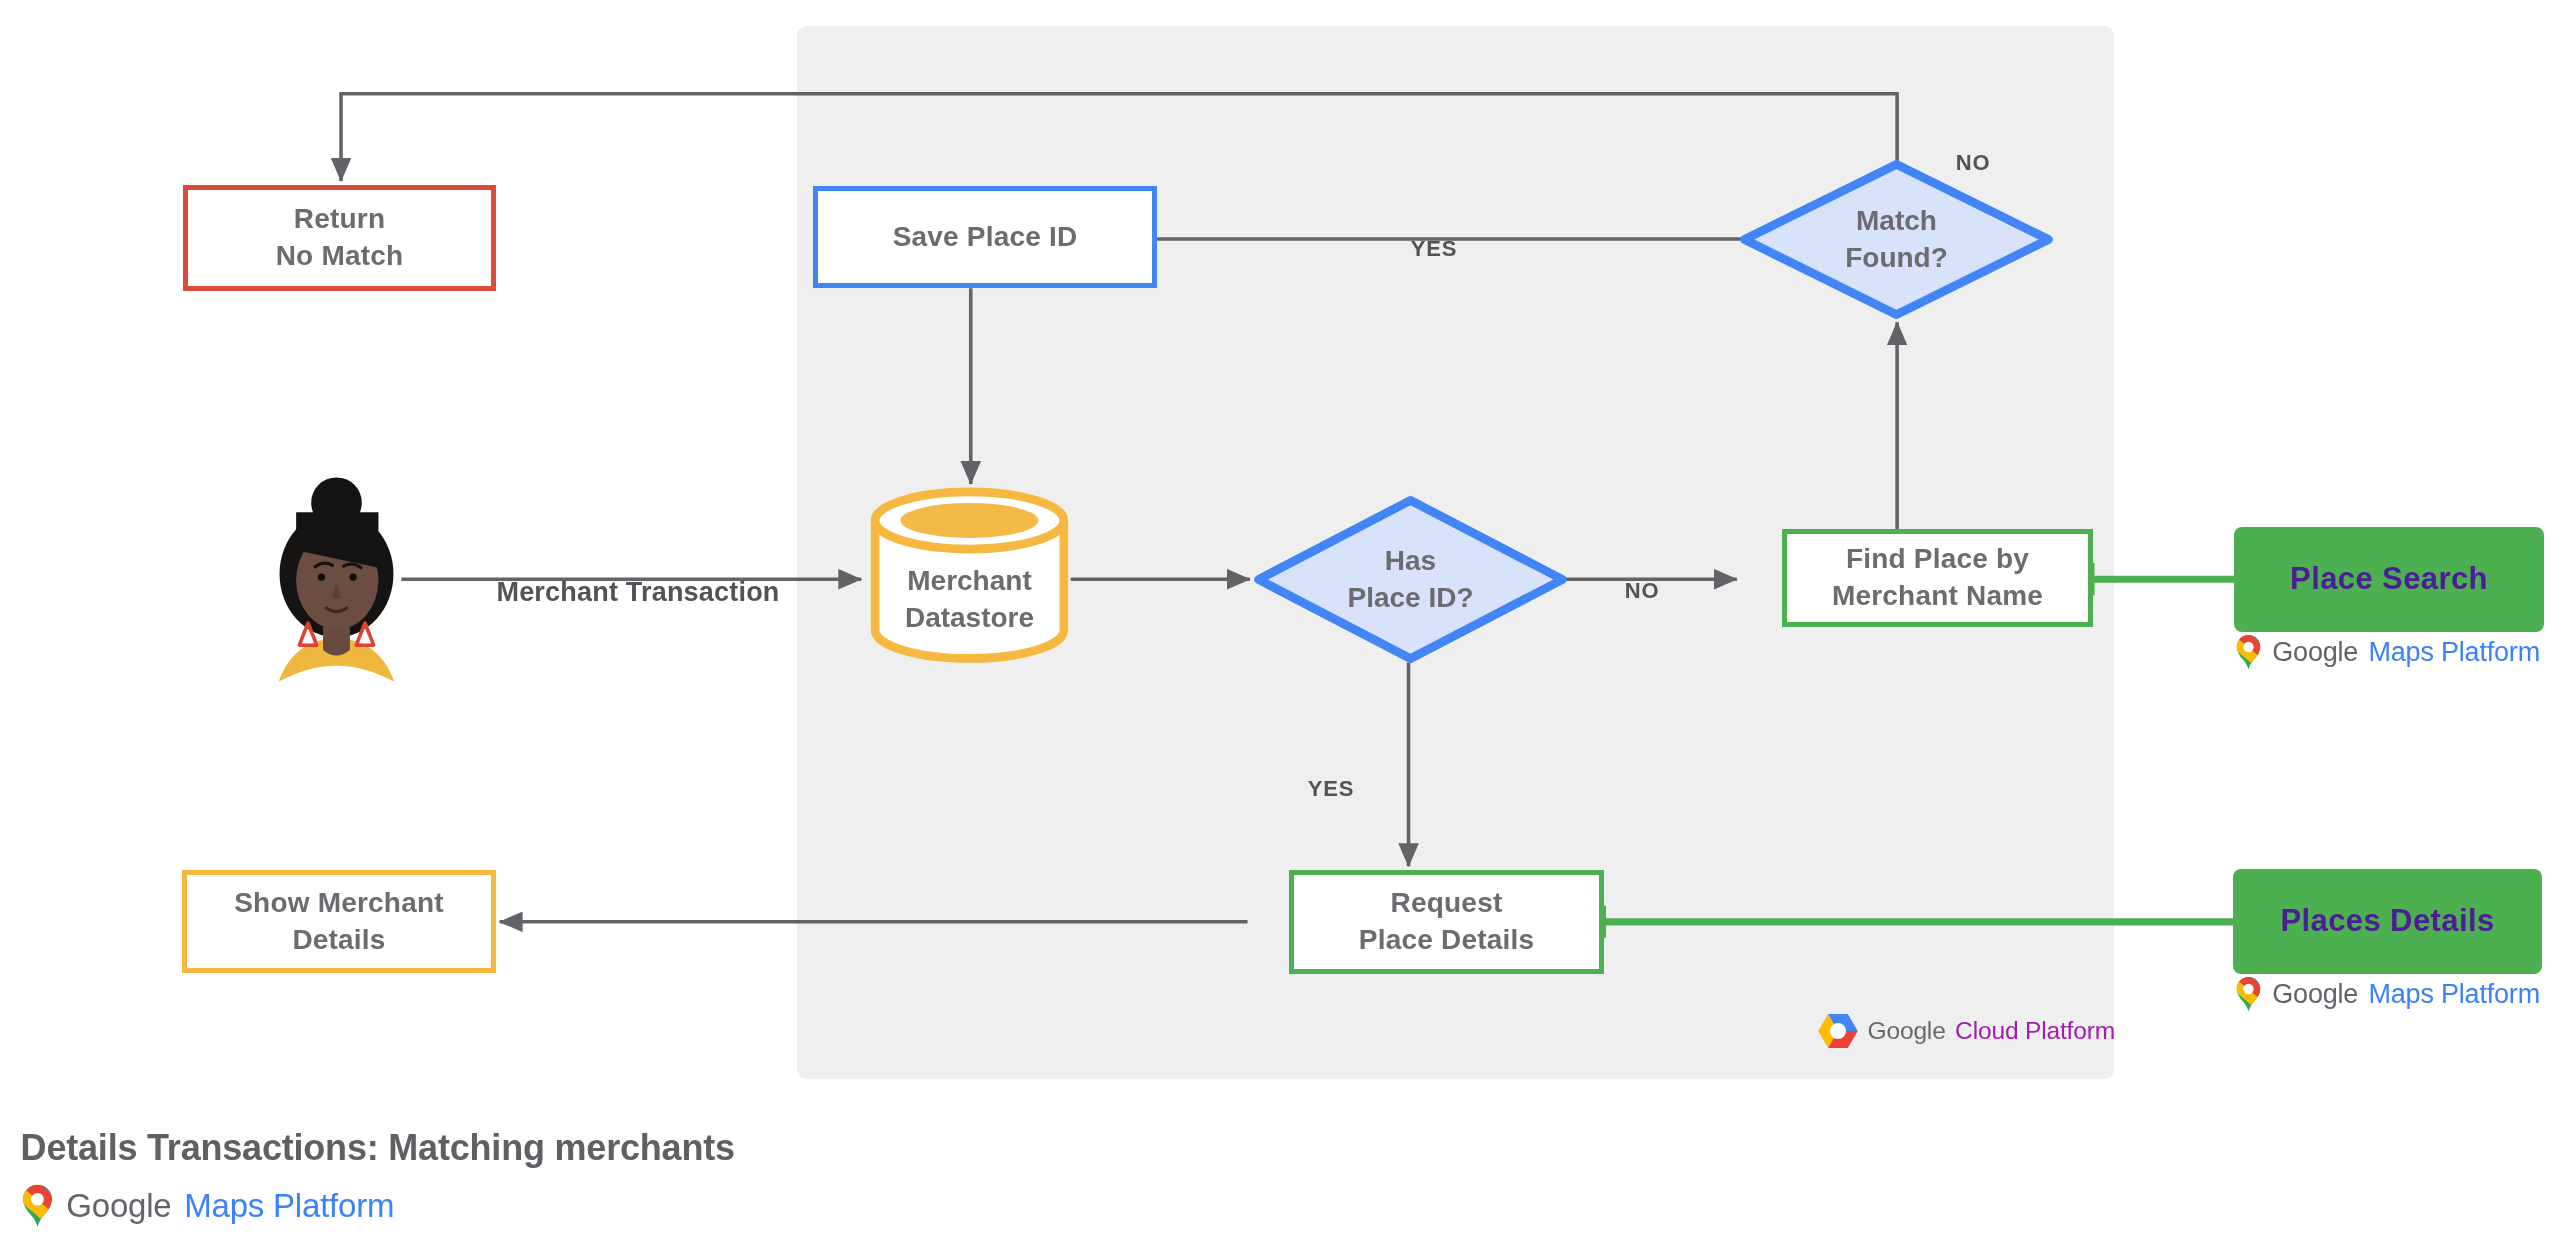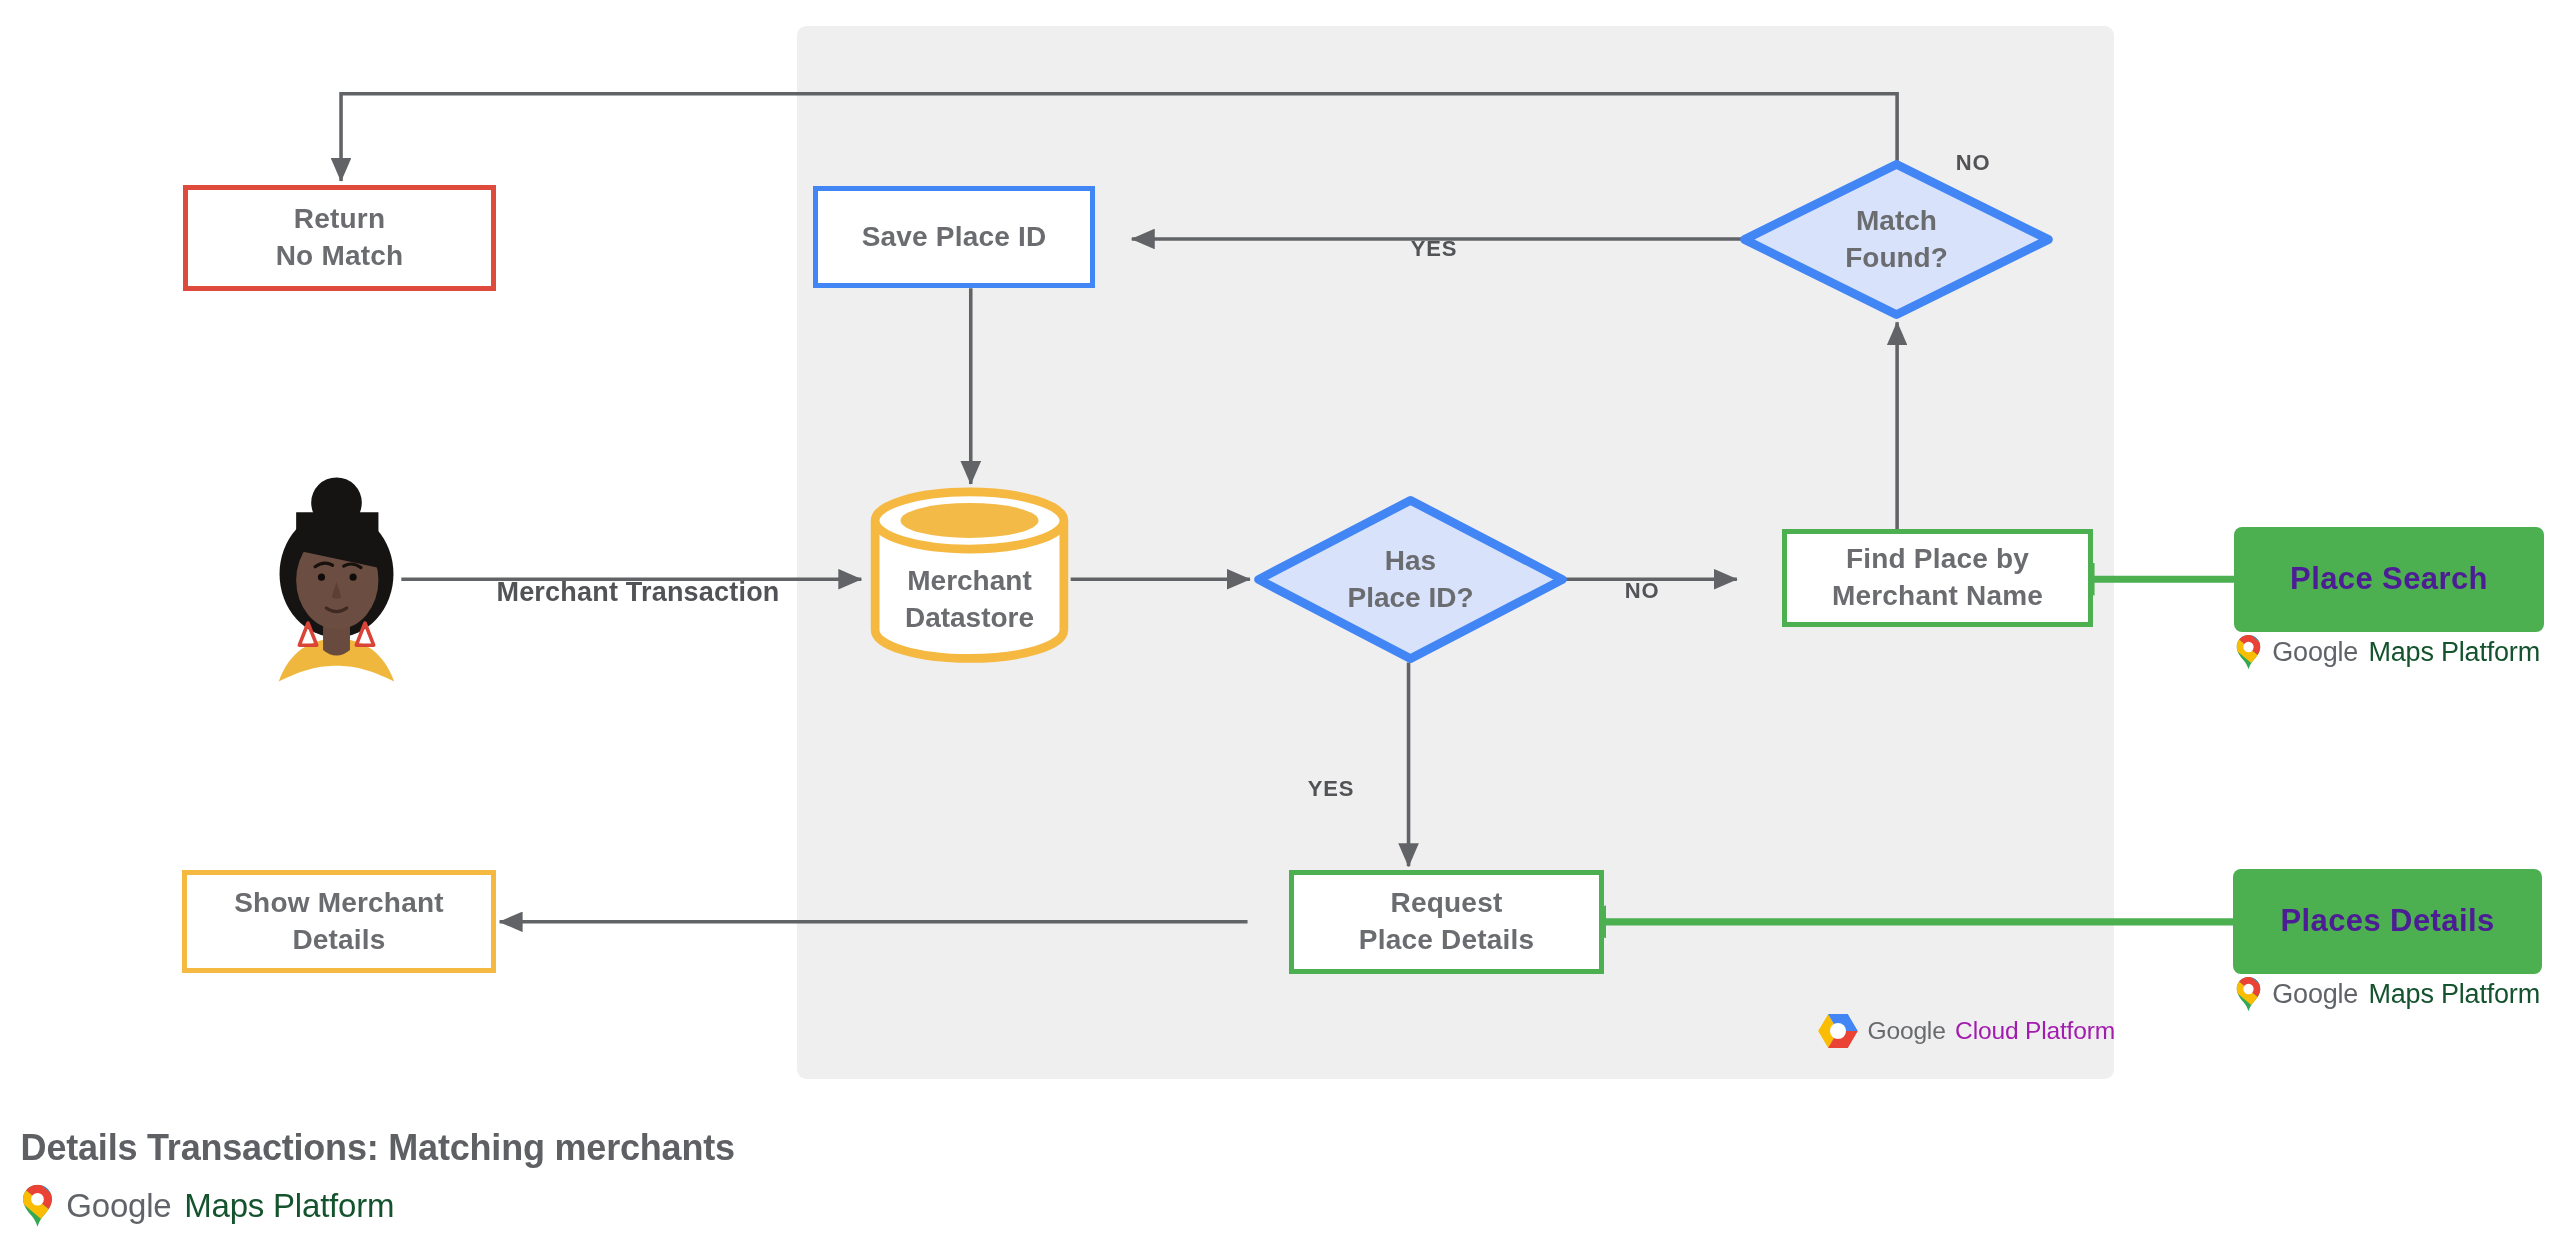--- a/index.html
+++ b/index.html
@@ -28,21 +28,21 @@
         font-size:28px;line-height:1.32;color:var(--node_text);white-space:pre-line;}
   .diamond-shape{fill:var(--diamond_fill);stroke:var(--blue);stroke-width:11;stroke-linejoin:round;}
   .cyl-stroke{fill:#fff;stroke:var(--yellow);stroke-width:11;}
   .cyl-inner{fill:var(--yellow_deep);}
   .flow-label{position:absolute;z-index:4;transform:translateX(-50%);font-weight:bold;
         font-size:22px;color:var(--label_text);letter-spacing:0.8px;white-space:nowrap;margin-top:42px;}
   .flow-label.big{font-size:27px;letter-spacing:0.2px;}
   .gmp{position:absolute;z-index:4;display:flex;align-items:center;gap:10.3px;
        font-size:27px;letter-spacing:-0.2px;white-space:nowrap;}
   .gmp .g1{color:#606368;}
-  .gmp .g2{color:#14532d;}
+  .gmp .g2{color:#3b82f6;}
   .gmp.big{font-size:33px;gap:12.7px;}
   .gcp{position:absolute;z-index:4;display:flex;align-items:center;gap:9.5px;
        font-size:24.6px;letter-spacing:-0.2px;white-space:nowrap;}
   .gcp .g1{color:#67696d;}
   .gcp .g2{color:#a21caf;}
   .title{position:absolute;z-index:4;font-weight:bold;font-size:36px;color:var(--title_text);
          letter-spacing:-0.2px;}
   .gc-blue{fill:var(--g_blue);} .gc-red{fill:var(--g_red);}
   .gc-yellow{fill:var(--g_yellow);} .gc-green{fill:var(--g_green);}
 </style>
@@ -82,21 +82,21 @@
     <path class="edge" d="M2392,204 L2392,118 L430,118 L430,228" marker-end="url(#ag)"></path>
     <path class="edge" d="M1776,835 L1776,1092" marker-end="url(#ag)"></path>
     <path class="edge" d="M1573,1162 L630,1162" marker-end="url(#ag)"></path>
     <path class="edge green" d="M2817,730 L2597,730" marker-end="url(#agr)"></path>
     <path class="edge green" d="M2817,1162 L1981,1162" marker-end="url(#agr)"></path>
   </svg>
 
   <div class="node b-red" style="left:183px;top:185px;width:313px;height:106px;">Return
 No Match</div>
 
-  <div class="node b-blue" style="left:813px;top:186px;width:282px;height:102px;">Save Place ID</div>
+  <div class="node b-blue" style="left:813px;top:186px;width:344px;height:102px;">Save Place ID</div>
 
   <div class="node b-green" style="left:1742px;top:529px;width:311px;height:98px;">Find Place by
 Merchant Name</div>
 
   <div class="node b-green" style="left:1249px;top:870px;width:315px;height:104px;">Request
 Place Details</div>
 
   <div class="node b-yellow" style="left:182px;top:870px;width:314px;height:103px;">Show Merchant
 Details</div>
 

